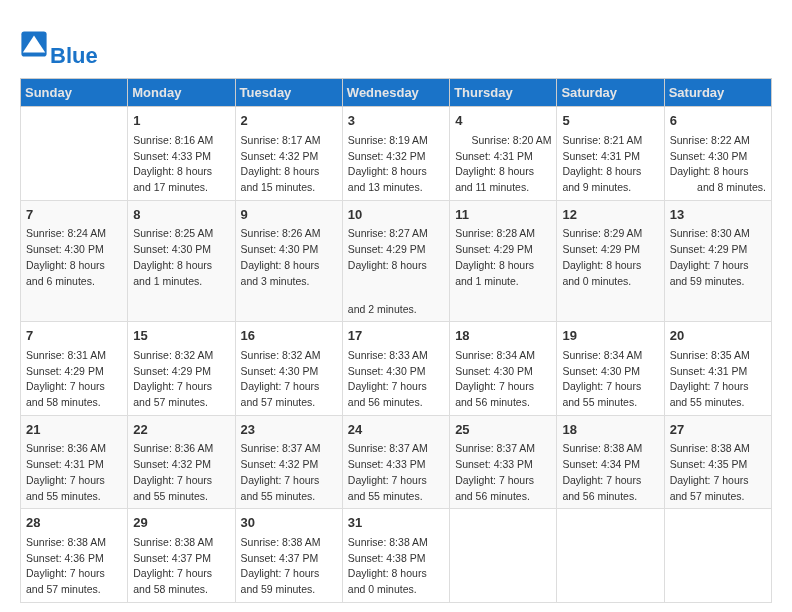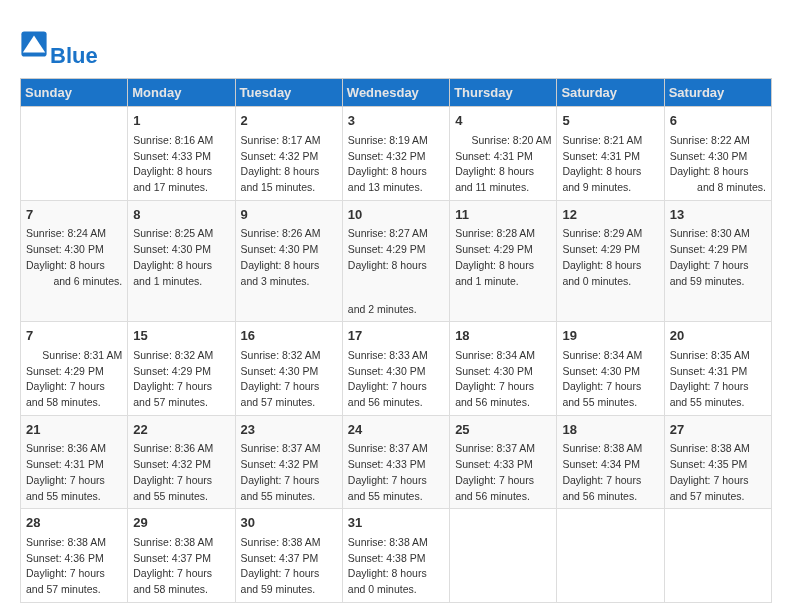--- a/index.html
+++ b/index.html
@@ -164,21 +164,21 @@
           <span style="display: block;">Daylight: 8 hours</span>
           <span style="display: block; text-align: right;">and 8 minutes.</span>
         </td>
       </tr>
       <tr>
         <td>
           <span class="day-num">7</span>
           <span style="display: block;">Sunrise: 8:24 AM</span>
           <span style="display: block;">Sunset: 4:30 PM</span>
           <span style="display: block;">Daylight: 8 hours</span>
-          <span style="display: block; text-align: right;">and 6 minutes.</span>
+          <span style="display: block;">and 6 minutes.</span>
         </td>
         <td>
           <span class="day-num">8</span>
           <span style="display: block;">Sunrise: 8:25 AM</span>
           <span style="display: block;">Sunset: 4:30 PM</span>
           <span style="display: block;">Daylight: 8 hours</span>
           <span style="display: block;">and 1 minutes.</span>
         </td>
         <td>
           <span class="day-num">9</span>
@@ -212,21 +212,21 @@
           <span class="day-num">13</span>
           <span style="display: block;">Sunrise: 8:30 AM</span>
           <span style="display: block;">Sunset: 4:29 PM</span>
           <span style="display: block;">Daylight: 7 hours</span>
           <span style="display: block;">and 59 minutes.</span>
         </td>
       </tr>
       <tr>
         <td>
           <span class="day-num">7</span>
-          <span style="display: block; text-align: right;">Sunrise: 8:31 AM</span>
+          <span style="display: block;">Sunrise: 8:31 AM</span>
           <span style="display: block;">Sunset: 4:29 PM</span>
           <span style="display: block;">Daylight: 7 hours</span>
           <span style="display: block;">and 58 minutes.</span>
         </td>
         <td>
           <span class="day-num">15</span>
           <span style="display: block;">Sunrise: 8:32 AM</span>
           <span style="display: block;">Sunset: 4:29 PM</span>
           <span style="display: block;">Daylight: 7 hours</span>
           <span style="display: block;">and 57 minutes.</span>

